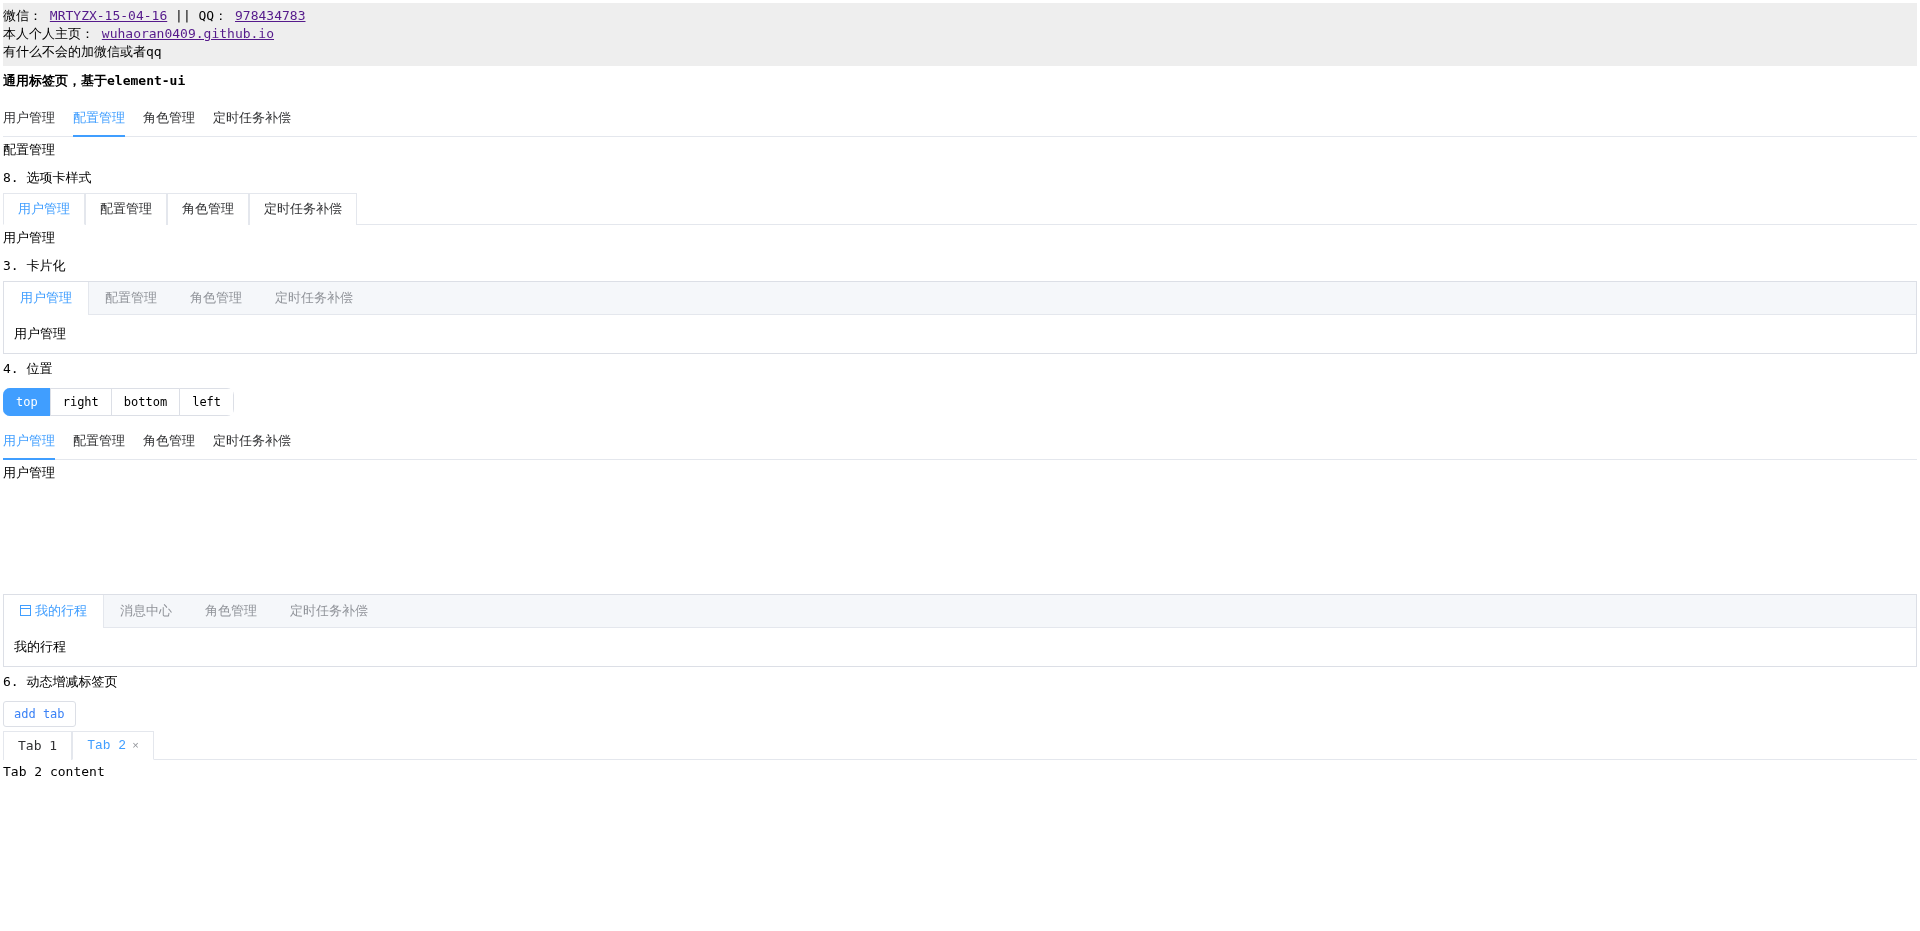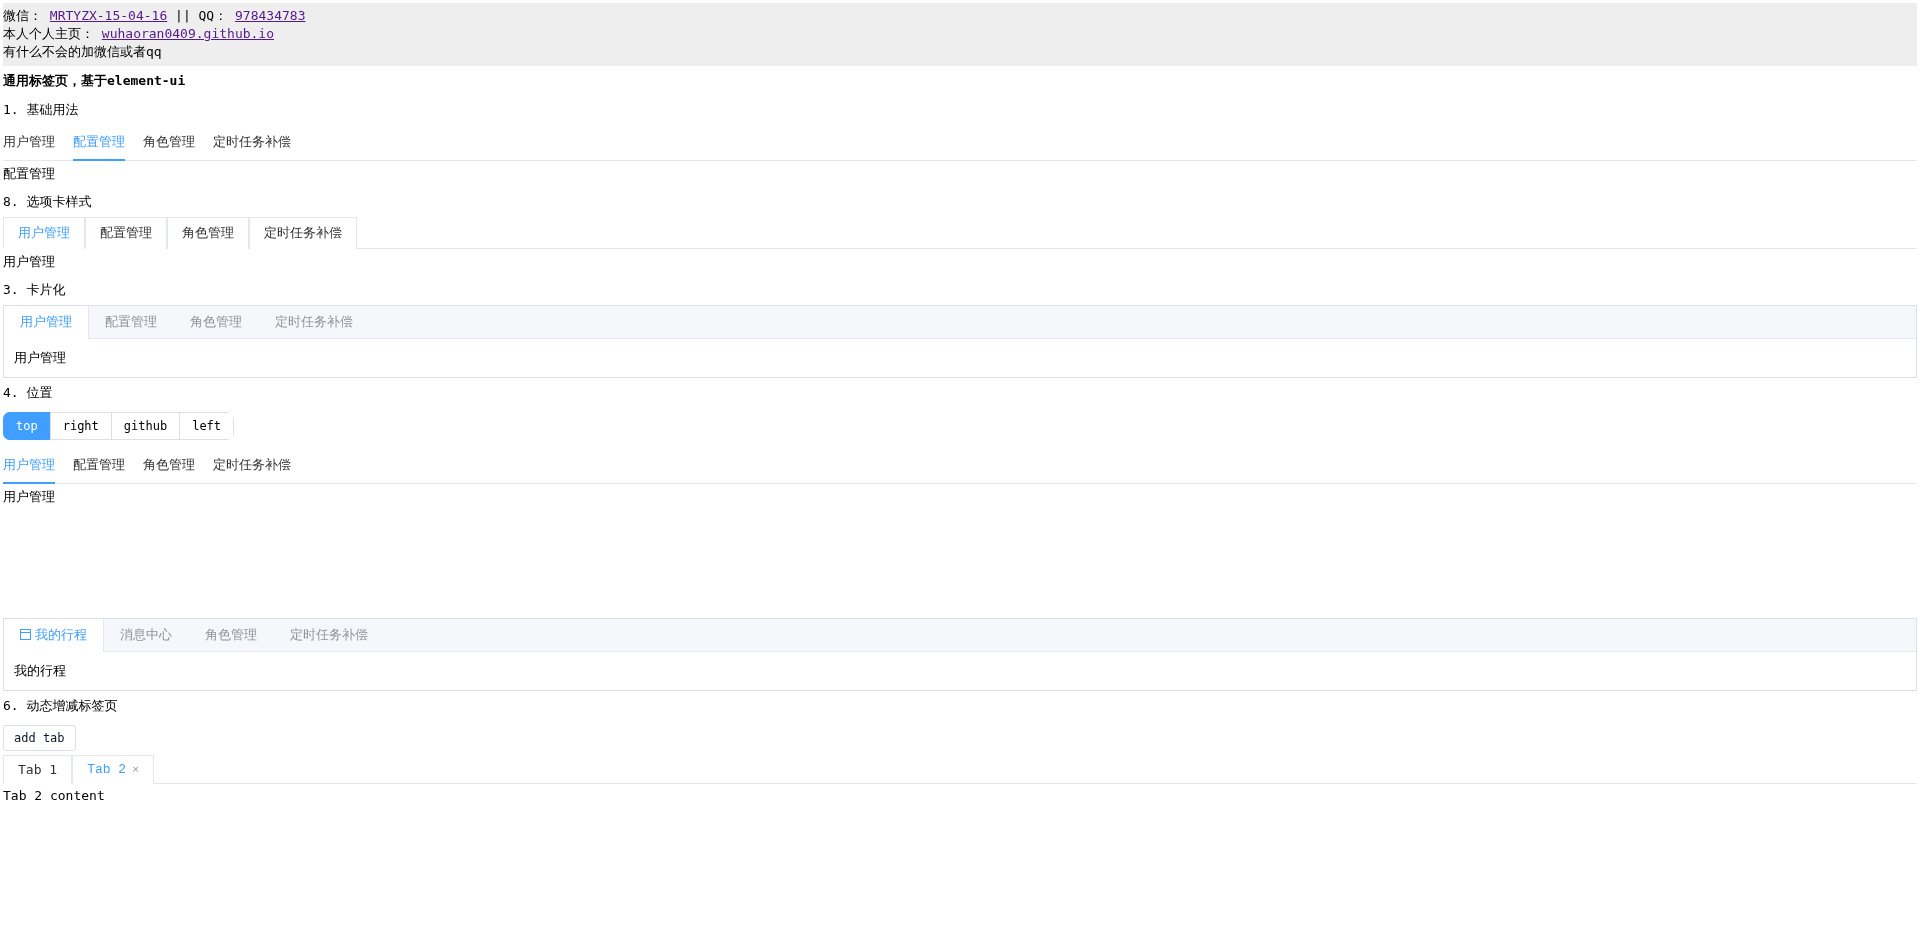--- a/index.html
+++ b/index.html
@@ -112,21 +112,21 @@
 .radio-group .radio-btn.active {
   background: #409eff;
   color: #fff;
   border-color: #409eff;
 }
 
 
 .small-btn {
   border: 1px solid #dcdfe6;
   background: #fff;
-  color: #0f172a;
+  color: #3b82f6;
   font-size: 12px;
   padding: 5px 10px;
   border-radius: 3px;
   cursor: pointer;
   display: inline-block;
   margin: 4px 0;
 }
 
 .tab-pane-text { font-size: 13px; margin: 4px 0 10px; }
 
@@ -169,21 +169,20 @@
     <a href="#">wuhaoran0409.github.io</a>
   </div>
   <div>有什么不会的加微信或者qq</div>
 </div>
 
 <div class="content">
 
   <h3 class="title">通用标签页，基于element-ui</h3>
 
   
-  <div class="section-label">1. 基础用法</div>
   <div class="tabs-plain">
     <div class="tab">用户管理</div>
     <div class="tab active">配置管理</div>
     <div class="tab">角色管理</div>
     <div class="tab">定时任务补偿</div>
   </div>
   <div class="tab-pane-text">配置管理</div>
 
   
   <div class="section-label">8. 选项卡样式</div>
@@ -205,21 +204,21 @@
       <div class="tab">定时任务补偿</div>
     </div>
     <div class="tab-body">用户管理</div>
   </div>
 
   
   <div class="section-label">4. 位置</div>
   <div class="radio-group">
     <div class="radio-btn active">top</div>
     <div class="radio-btn">right</div>
-    <div class="radio-btn">github</div>
+    <div class="radio-btn">bottom</div>
     <div class="radio-btn">left</div>
   </div>
   <div class="tabs-plain">
     <div class="tab active">用户管理</div>
     <div class="tab">配置管理</div>
     <div class="tab">角色管理</div>
     <div class="tab">定时任务补偿</div>
   </div>
   <div class="tab-pane-text s4-area">用户管理</div>
 

